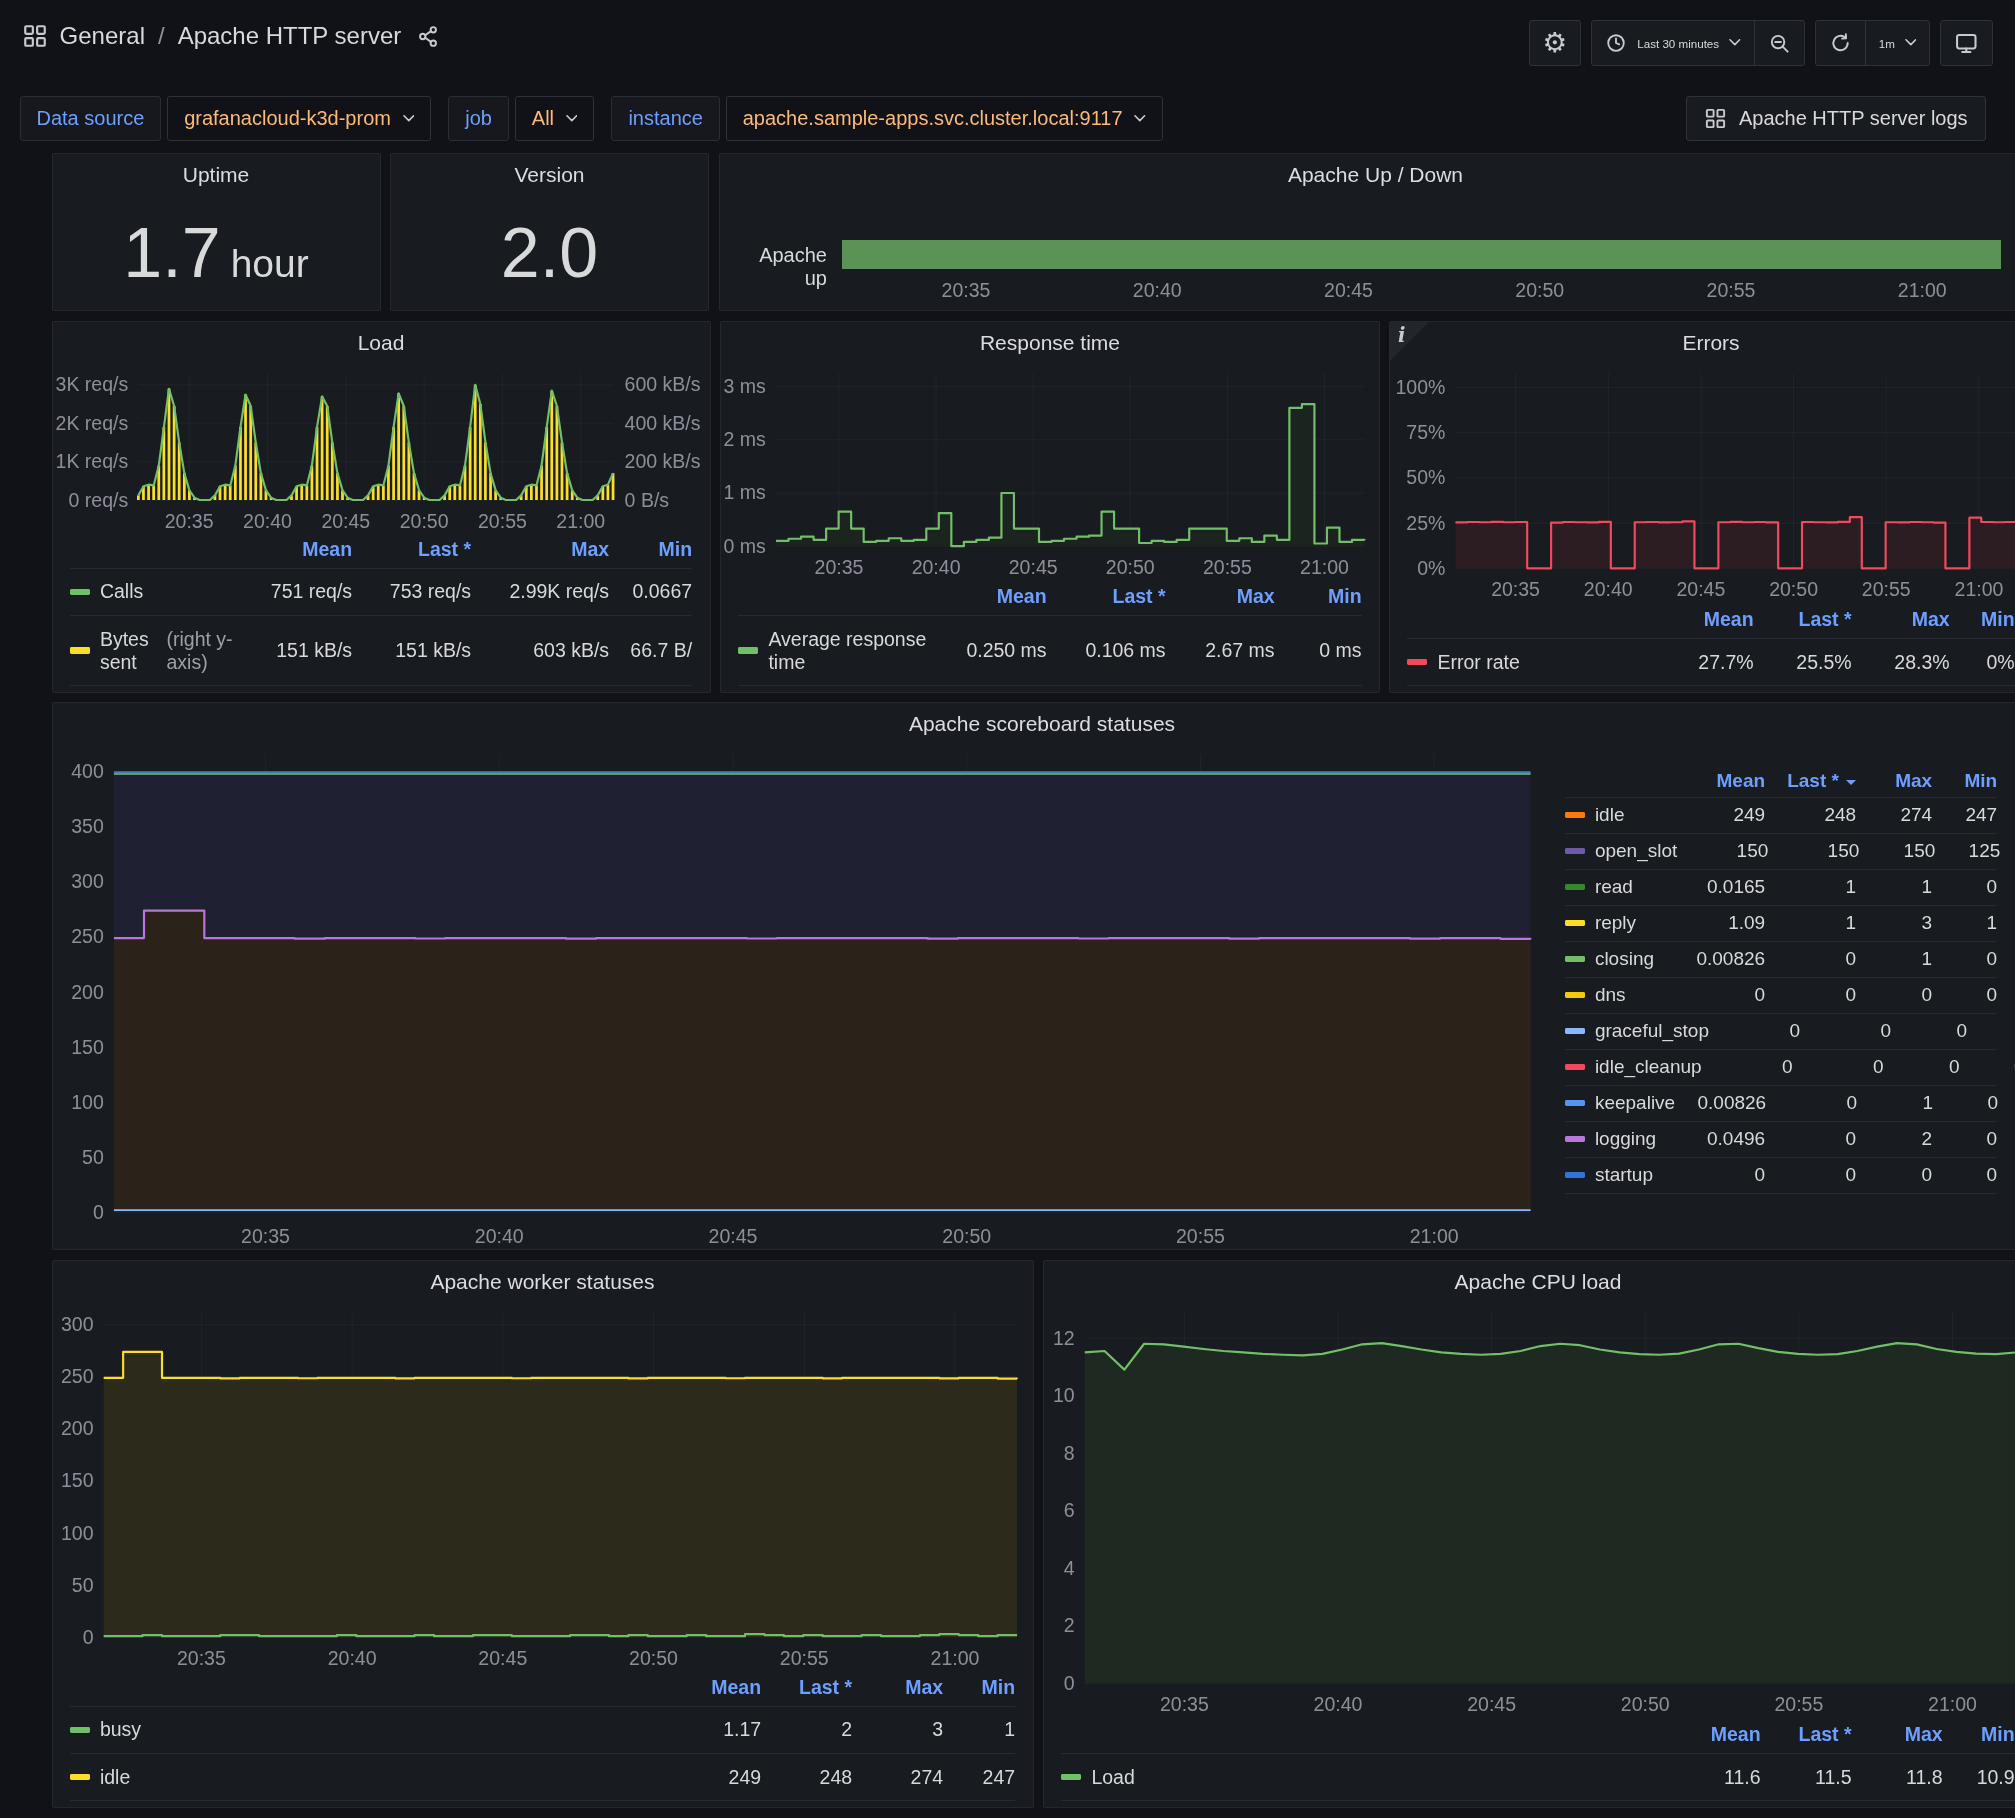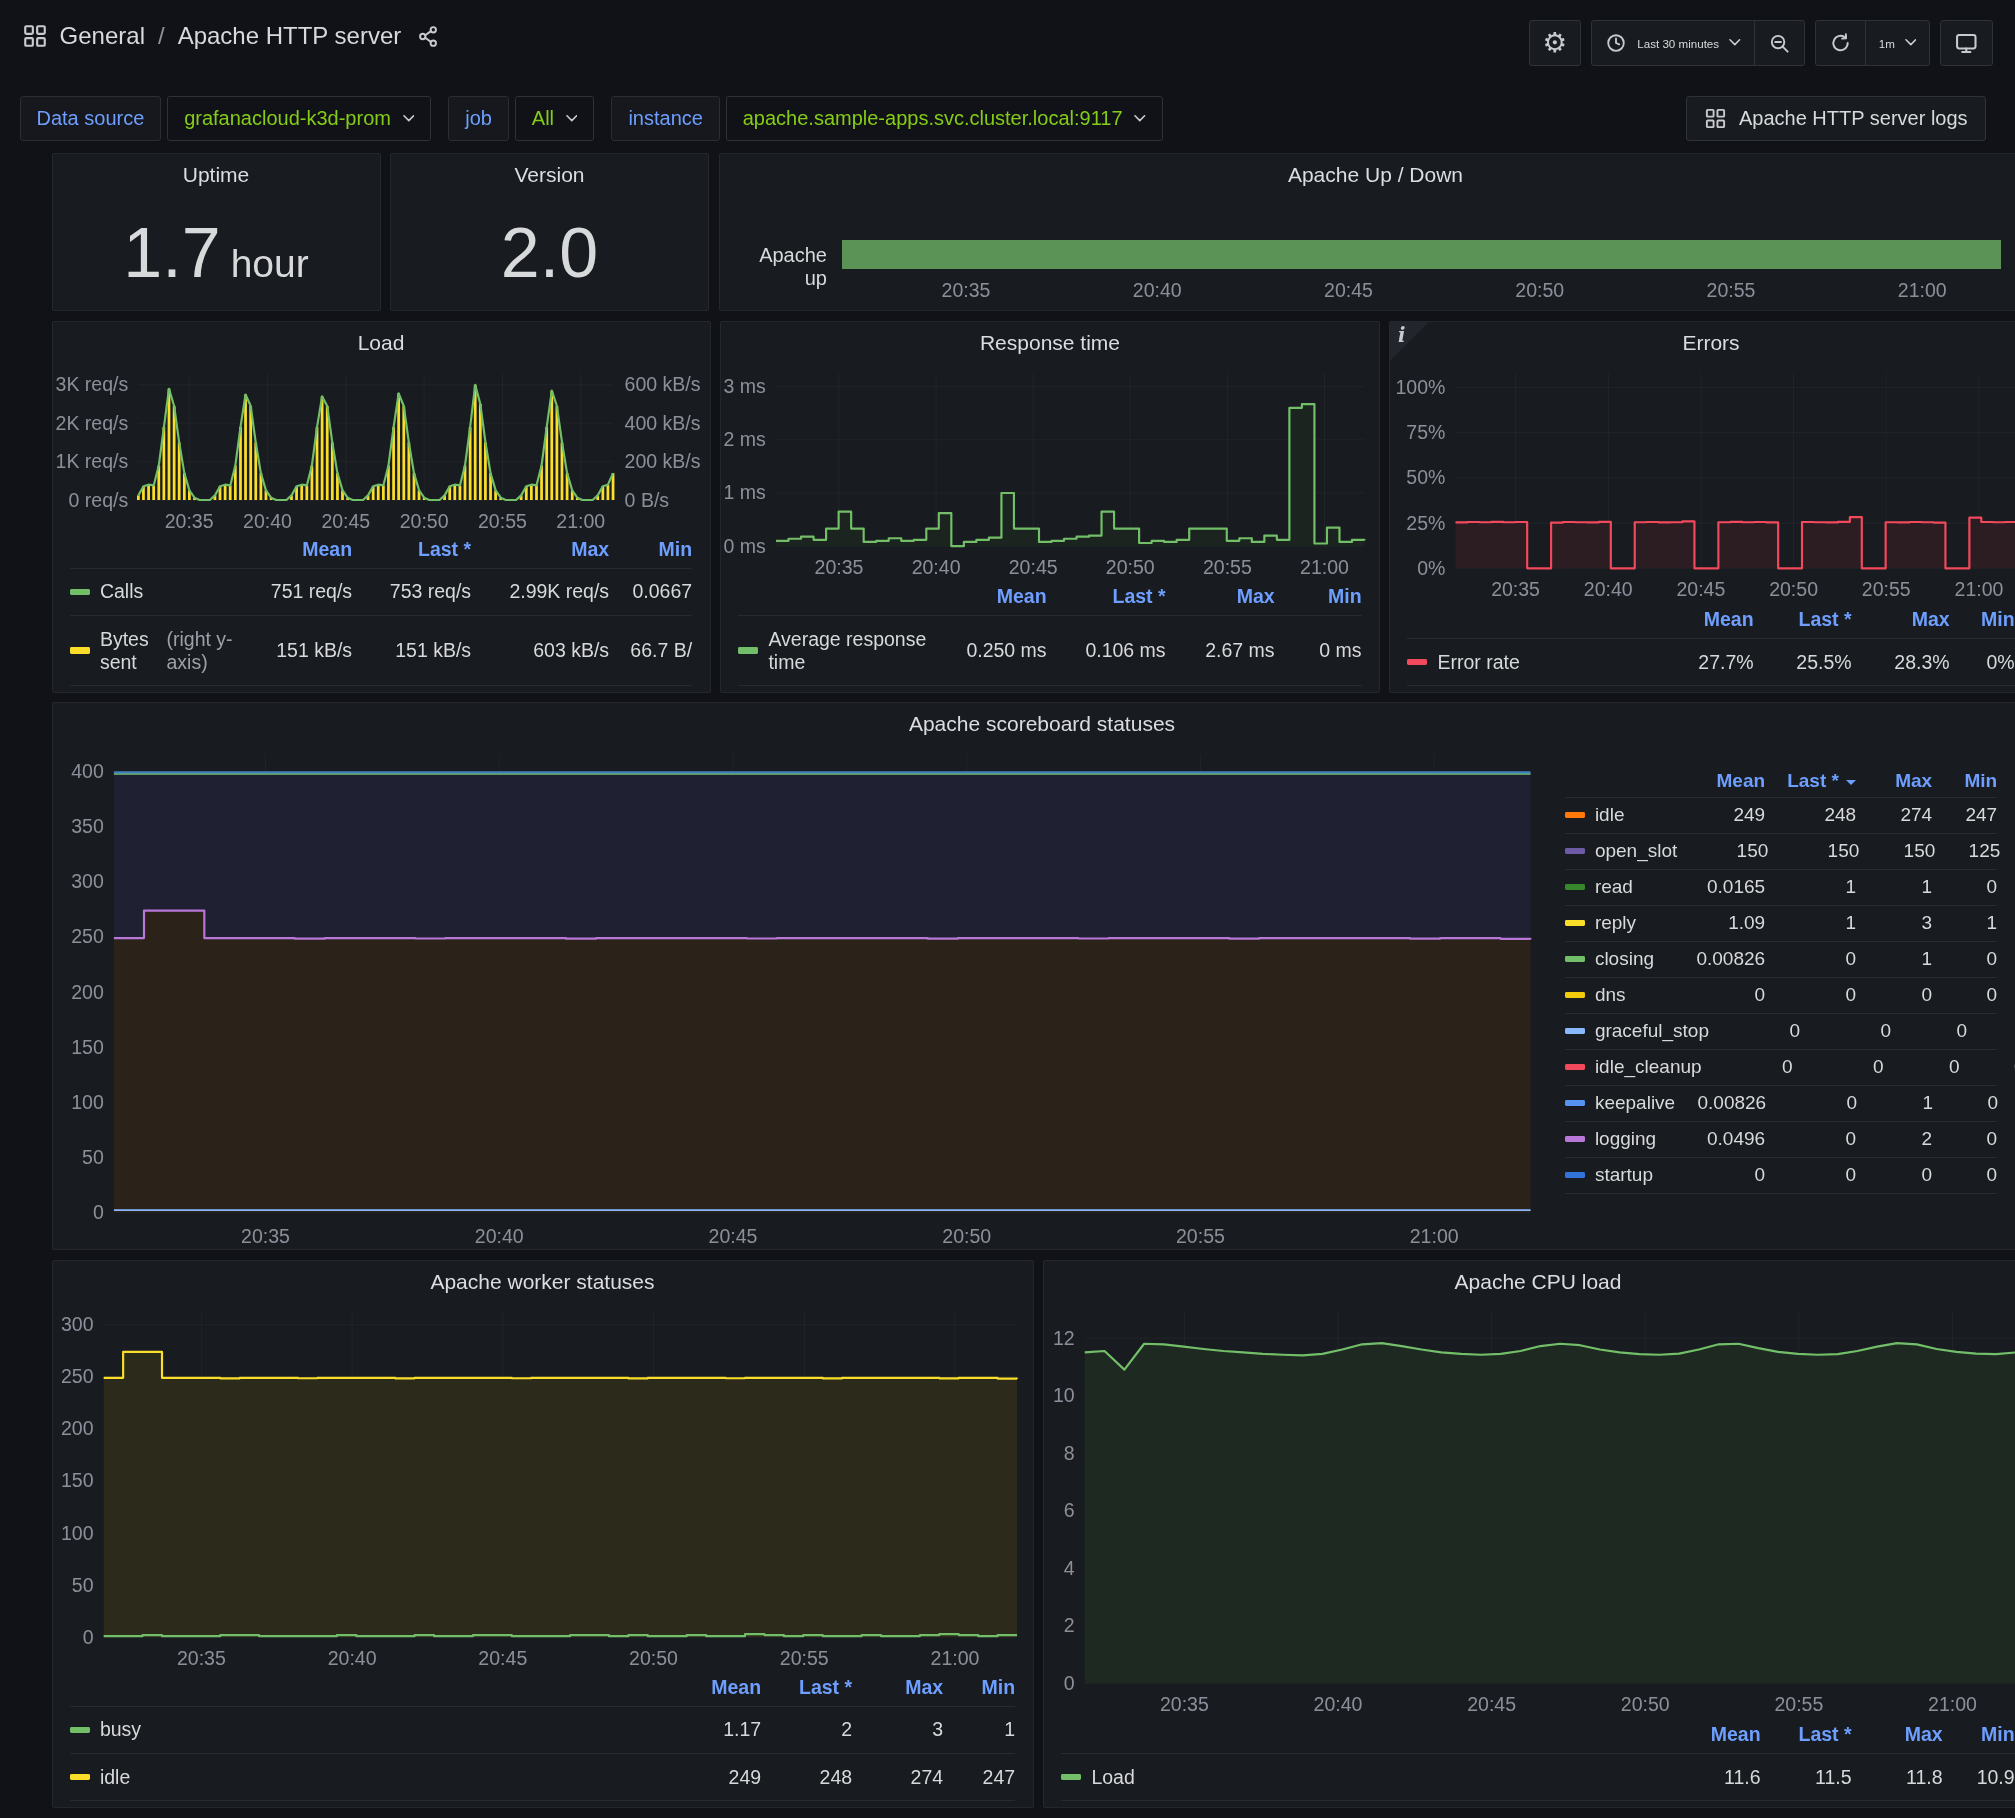--- a/index.html
+++ b/index.html
@@ -15,21 +15,21 @@
   .tbtn { display:flex; align-items:center; padding:0 13px; gap:10px; font-size:20px; font-weight:500; color:#D8D9DA; cursor:pointer; }
   .tgroup { display:flex; align-items:stretch; padding:0; }
   .tgroup .tseg { display:flex; align-items:center; gap:10px; padding:0 13px; }
   .tgroup .tseg + .tseg { border-left:0.7px solid #2F3238; }
   .gear-glyph { font-size:27.5px; color:#C8CAD0; line-height:1; }
 
   
   #filters { position:absolute; left:19.5px; top:96px; display:flex; gap:7.2px; height:45px; }
   .fgroup { display:flex; gap:5.8px; margin-right:10px; }
   .fchip { background:#16181D; border:0.7px solid #2A2D33; border-radius:2.9px; color:#6E9FFF; font-size:20px; font-weight:500; display:flex; align-items:center; padding:0 16px; }
-  .fval { background:#111217; border:0.7px solid #2F3136; border-radius:2.9px; color:#84cc16; font-size:20px; font-weight:500; display:flex; align-items:center; gap:11.6px; padding:0 16px; cursor:pointer; }
+  .fval { background:#111217; border:0.7px solid #2F3136; border-radius:2.9px; color:#fdba74; font-size:20px; font-weight:500; display:flex; align-items:center; gap:11.6px; padding:0 16px; cursor:pointer; }
   #logsbtn { position:absolute; right:29px; top:96px; height:45px; background:#181B20; border:0.7px solid #2F3238; border-radius:2.9px; display:flex; align-items:center; gap:11.6px; font-size:20px; font-weight:500; padding:0 17.4px; cursor:pointer; }
 
   
   .panel { position:absolute; background:#181B1F; border:0.7px solid rgba(204,204,220,0.07); border-radius:2.2px; display:flex; flex-direction:column;margin-left:32px; }
   .ptitle { flex:none; height:41px; display:flex; align-items:center; justify-content:center; font-size:21px; font-weight:500; color:#DCDDE3; }
   .chart { flex:1; min-height:0; }
 
   
   .statbody { flex:1; display:flex; align-items:center; justify-content:center; }
   .statline { display:flex; align-items:baseline; gap:10px; color:#D8D9DA; }

